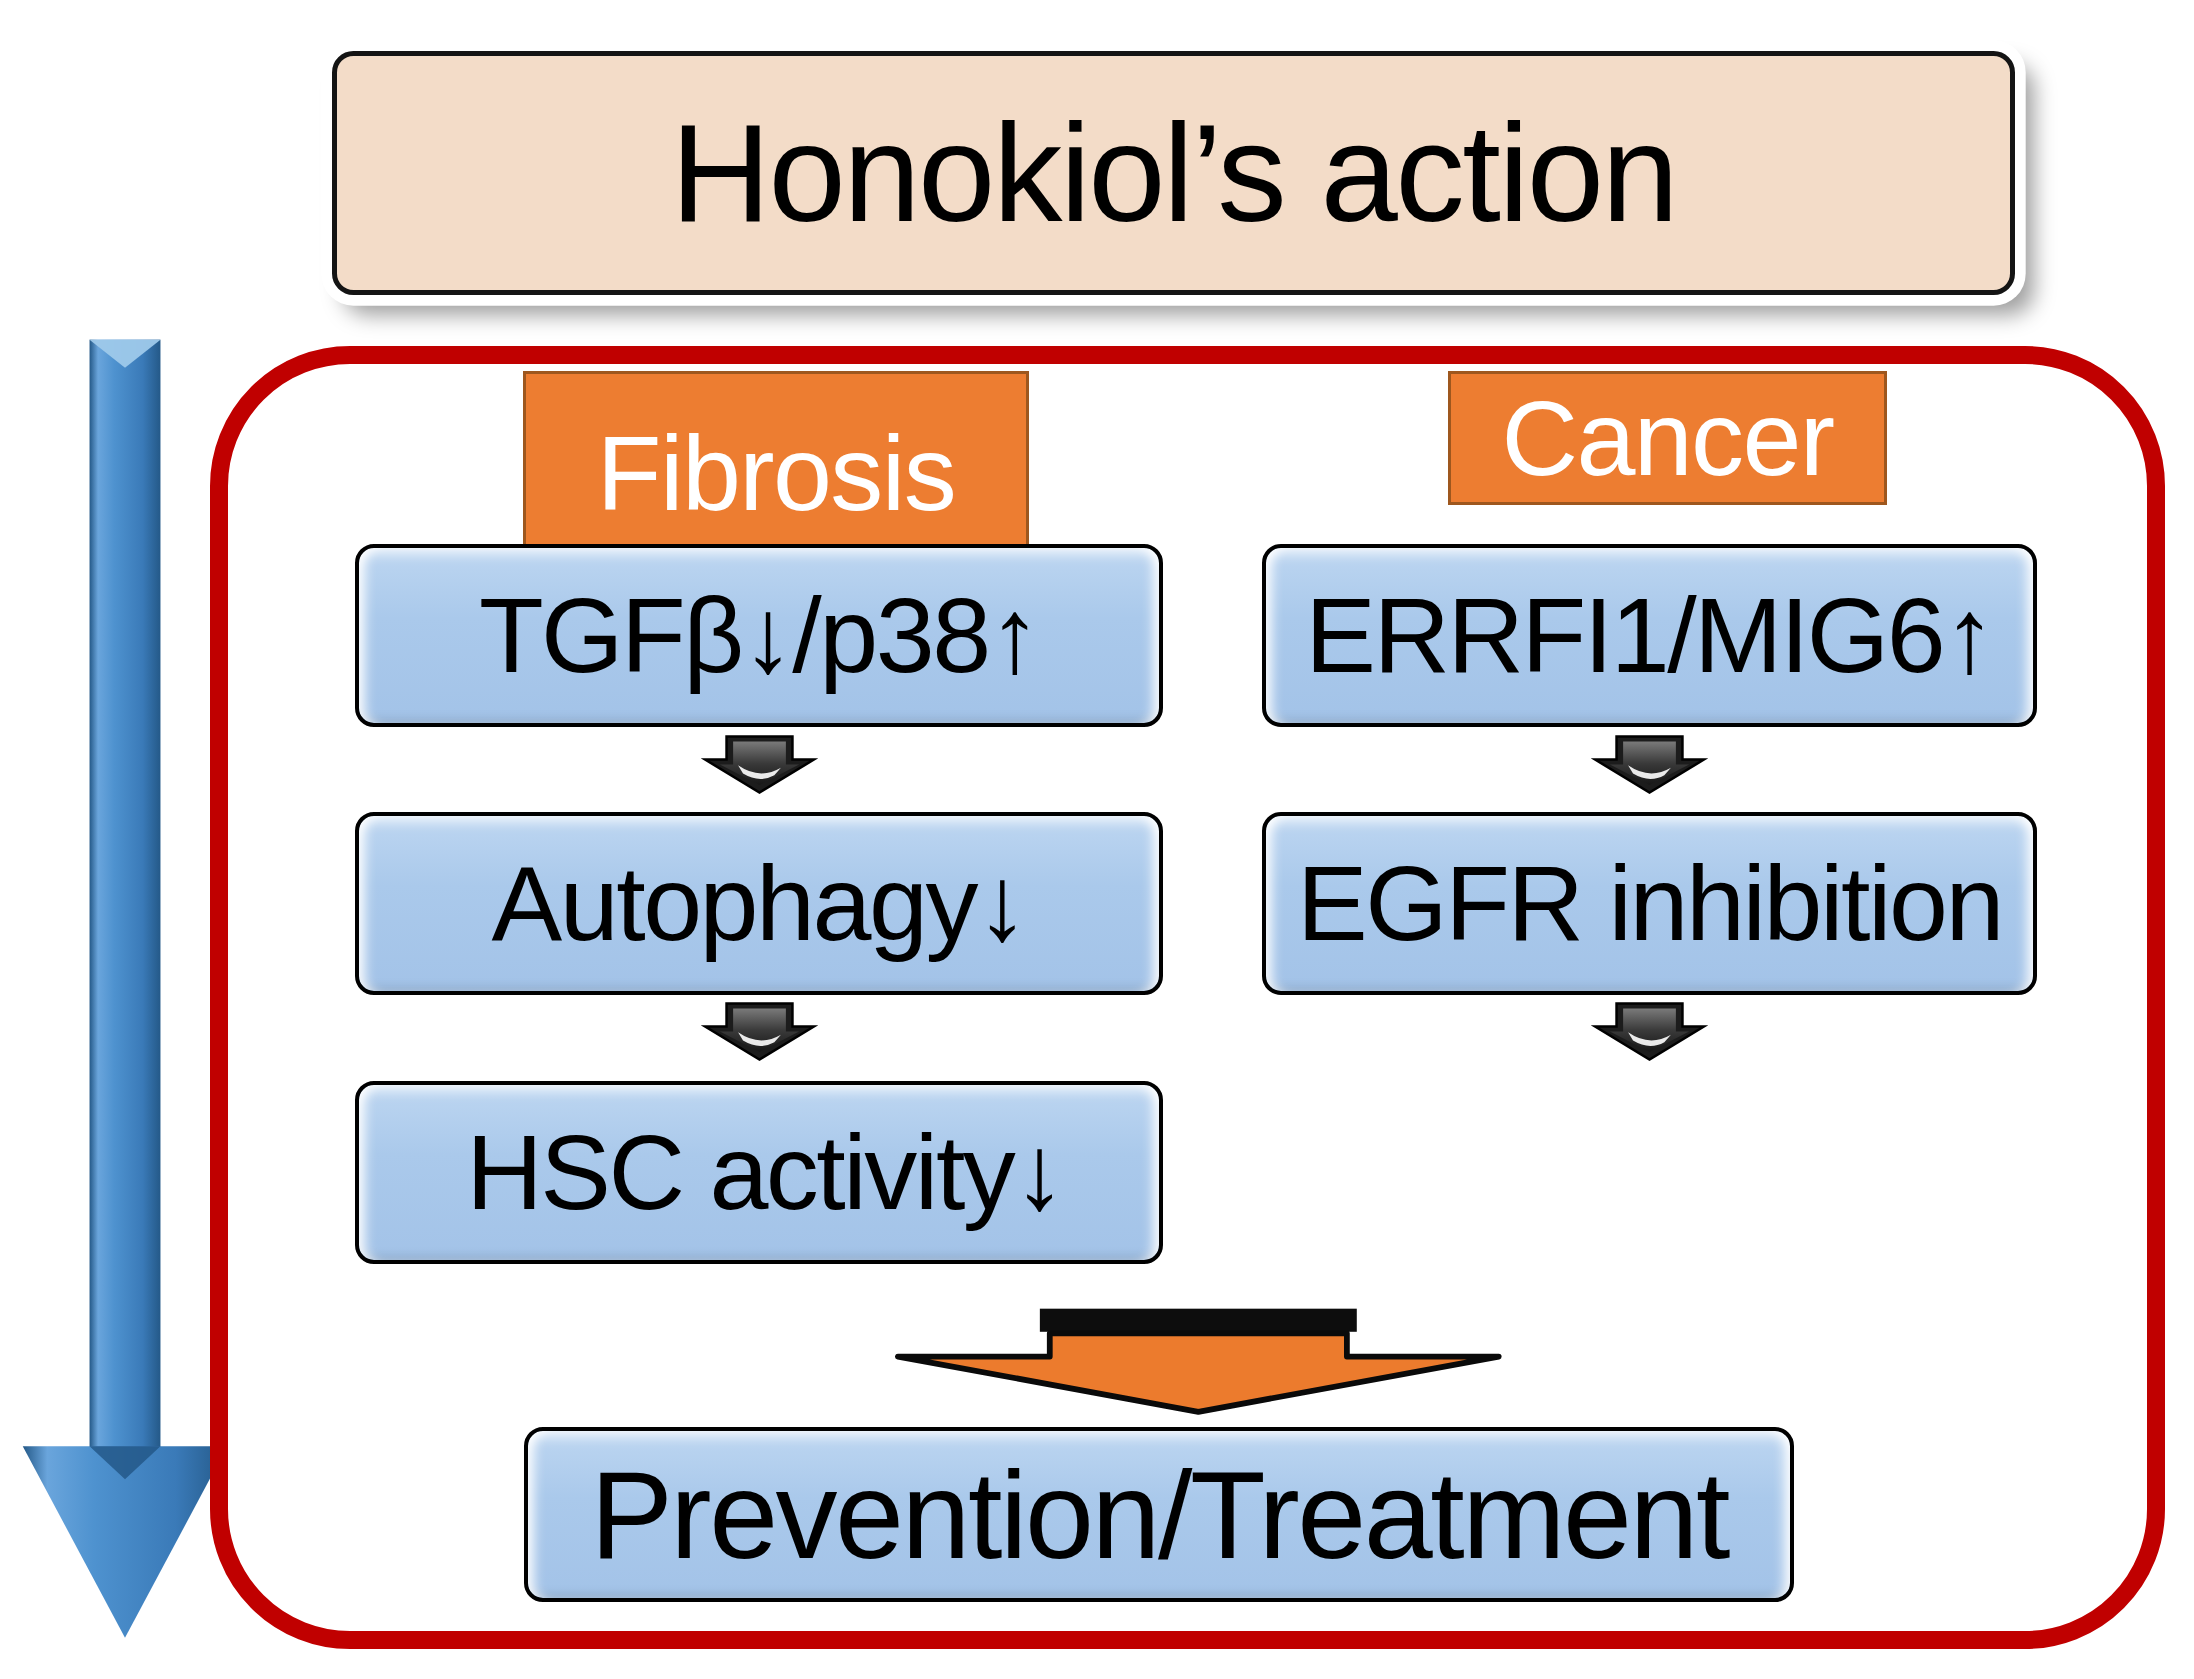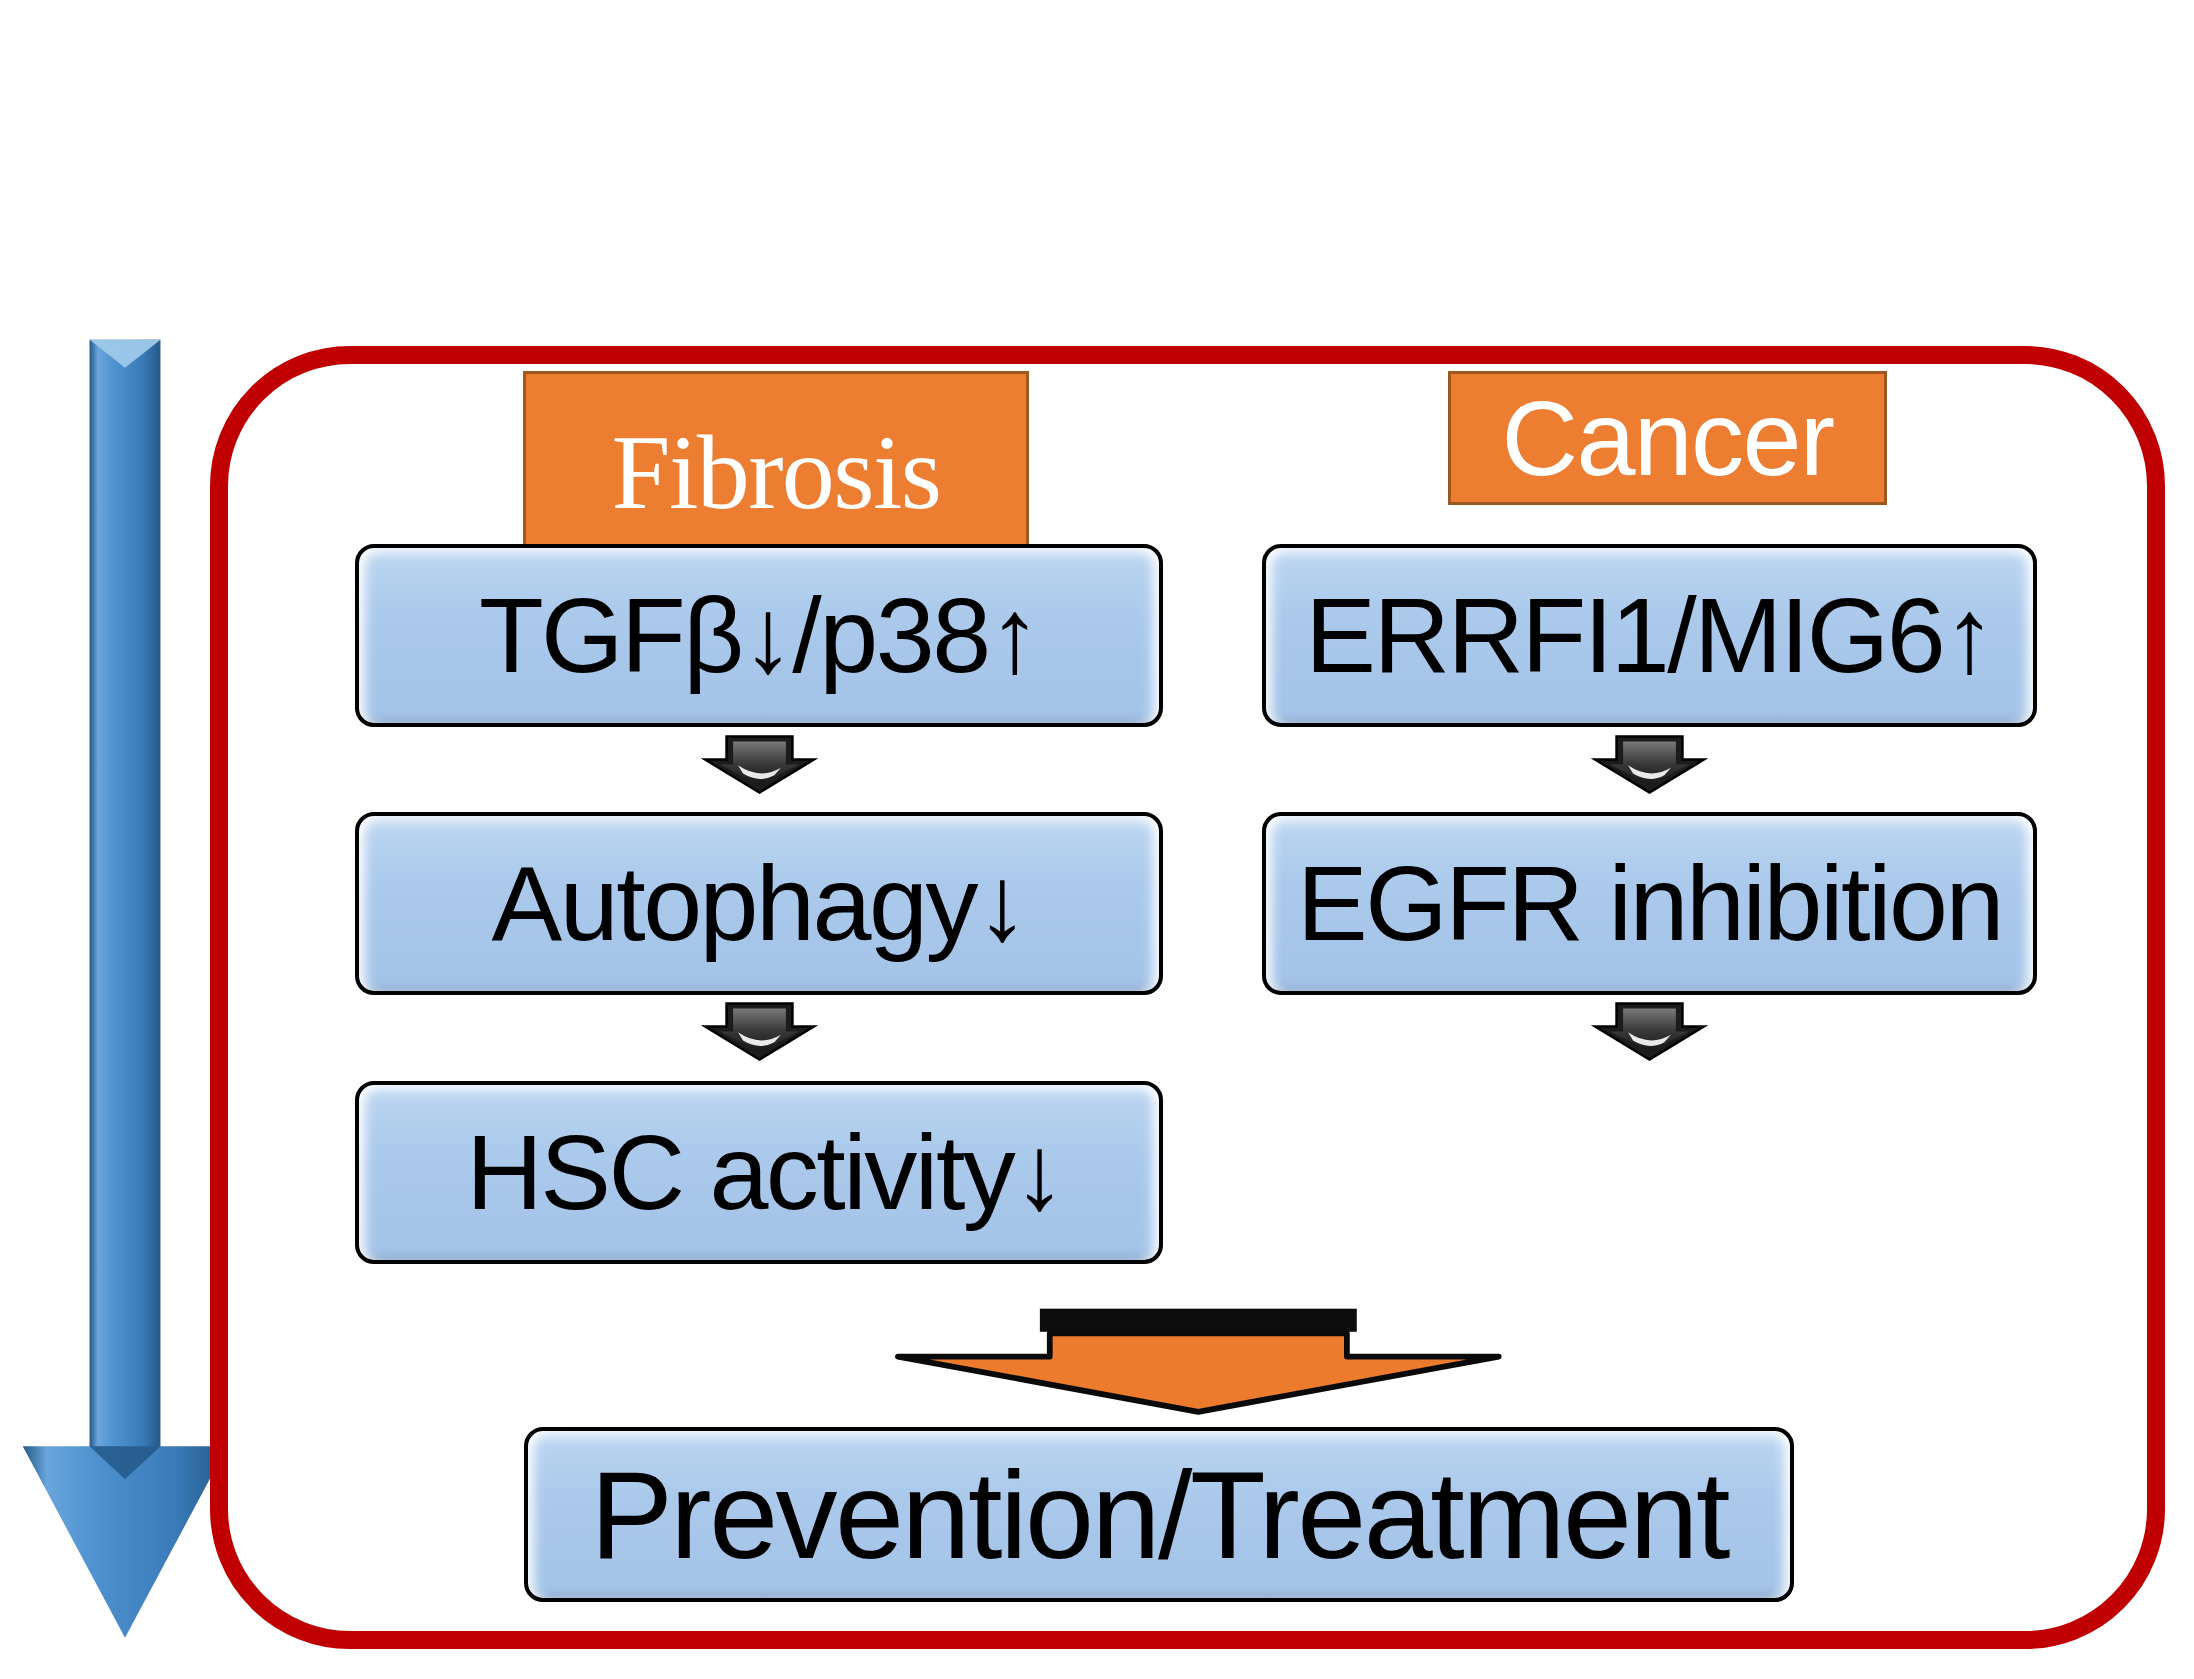--- a/index.html
+++ b/index.html
@@ -35,21 +35,21 @@
 
   
   .col-header{
     background:#ED7D31;
     border:3.3px solid #9E571E;
     color:#ffffff;
     display:flex;align-items:center;justify-content:center;
     font-size:106px;letter-spacing:-1.6px;
     z-index:2;
   }
-  .hdr-fibrosis{left:523px;top:371px;width:506px;height:204px;font-family:Liberation Serif, serif;}
+  .hdr-fibrosis{left:523px;top:371px;width:506px;height:204px;}
   .hdr-cancer{left:1448px;top:371px;width:439px;height:134px;}
 
   
   .stepbox{
     background:linear-gradient(180deg,#bdd6f1 0%,#aac9eb 40%,#a3c3e8 100%);
     border:4.1px solid #000000;
     border-radius:19px;
     box-shadow:
       inset 13.2px 0 11.5px -7.4px rgba(255,255,255,0.95),
       inset -13.2px 0 11.5px -7.4px rgba(255,255,255,0.95),
@@ -77,20 +77,23 @@
   .step-arrow-l2{left:700px;top:1001px;}
   .step-arrow-r1{left:1590px;top:734px;}
   .step-arrow-r2{left:1590px;top:1001px;}
   .merge-arrow{left:888px;top:1307px;}
 </style>
 </head>
 <body>
 
 <div id="canvas">
 
+  <div class="abs title-box">
+    <span>Honokiol’s action</span>
+  </div>
 
   <svg class="svg-abs big-blue-arrow" width="208" height="1303" viewBox="0 0 252 1580">
     <defs>
       <linearGradient id="blueGrad" x1="0" y1="0" x2="1" y2="0">
         <stop offset="0" stop-color="#245988"></stop>
         <stop offset="0.12" stop-color="#6aa5dc"></stop>
         <stop offset="0.35" stop-color="#4e92cf"></stop>
         <stop offset="0.75" stop-color="#3a7ab8"></stop>
         <stop offset="1" stop-color="#245988"></stop>
       </linearGradient>

